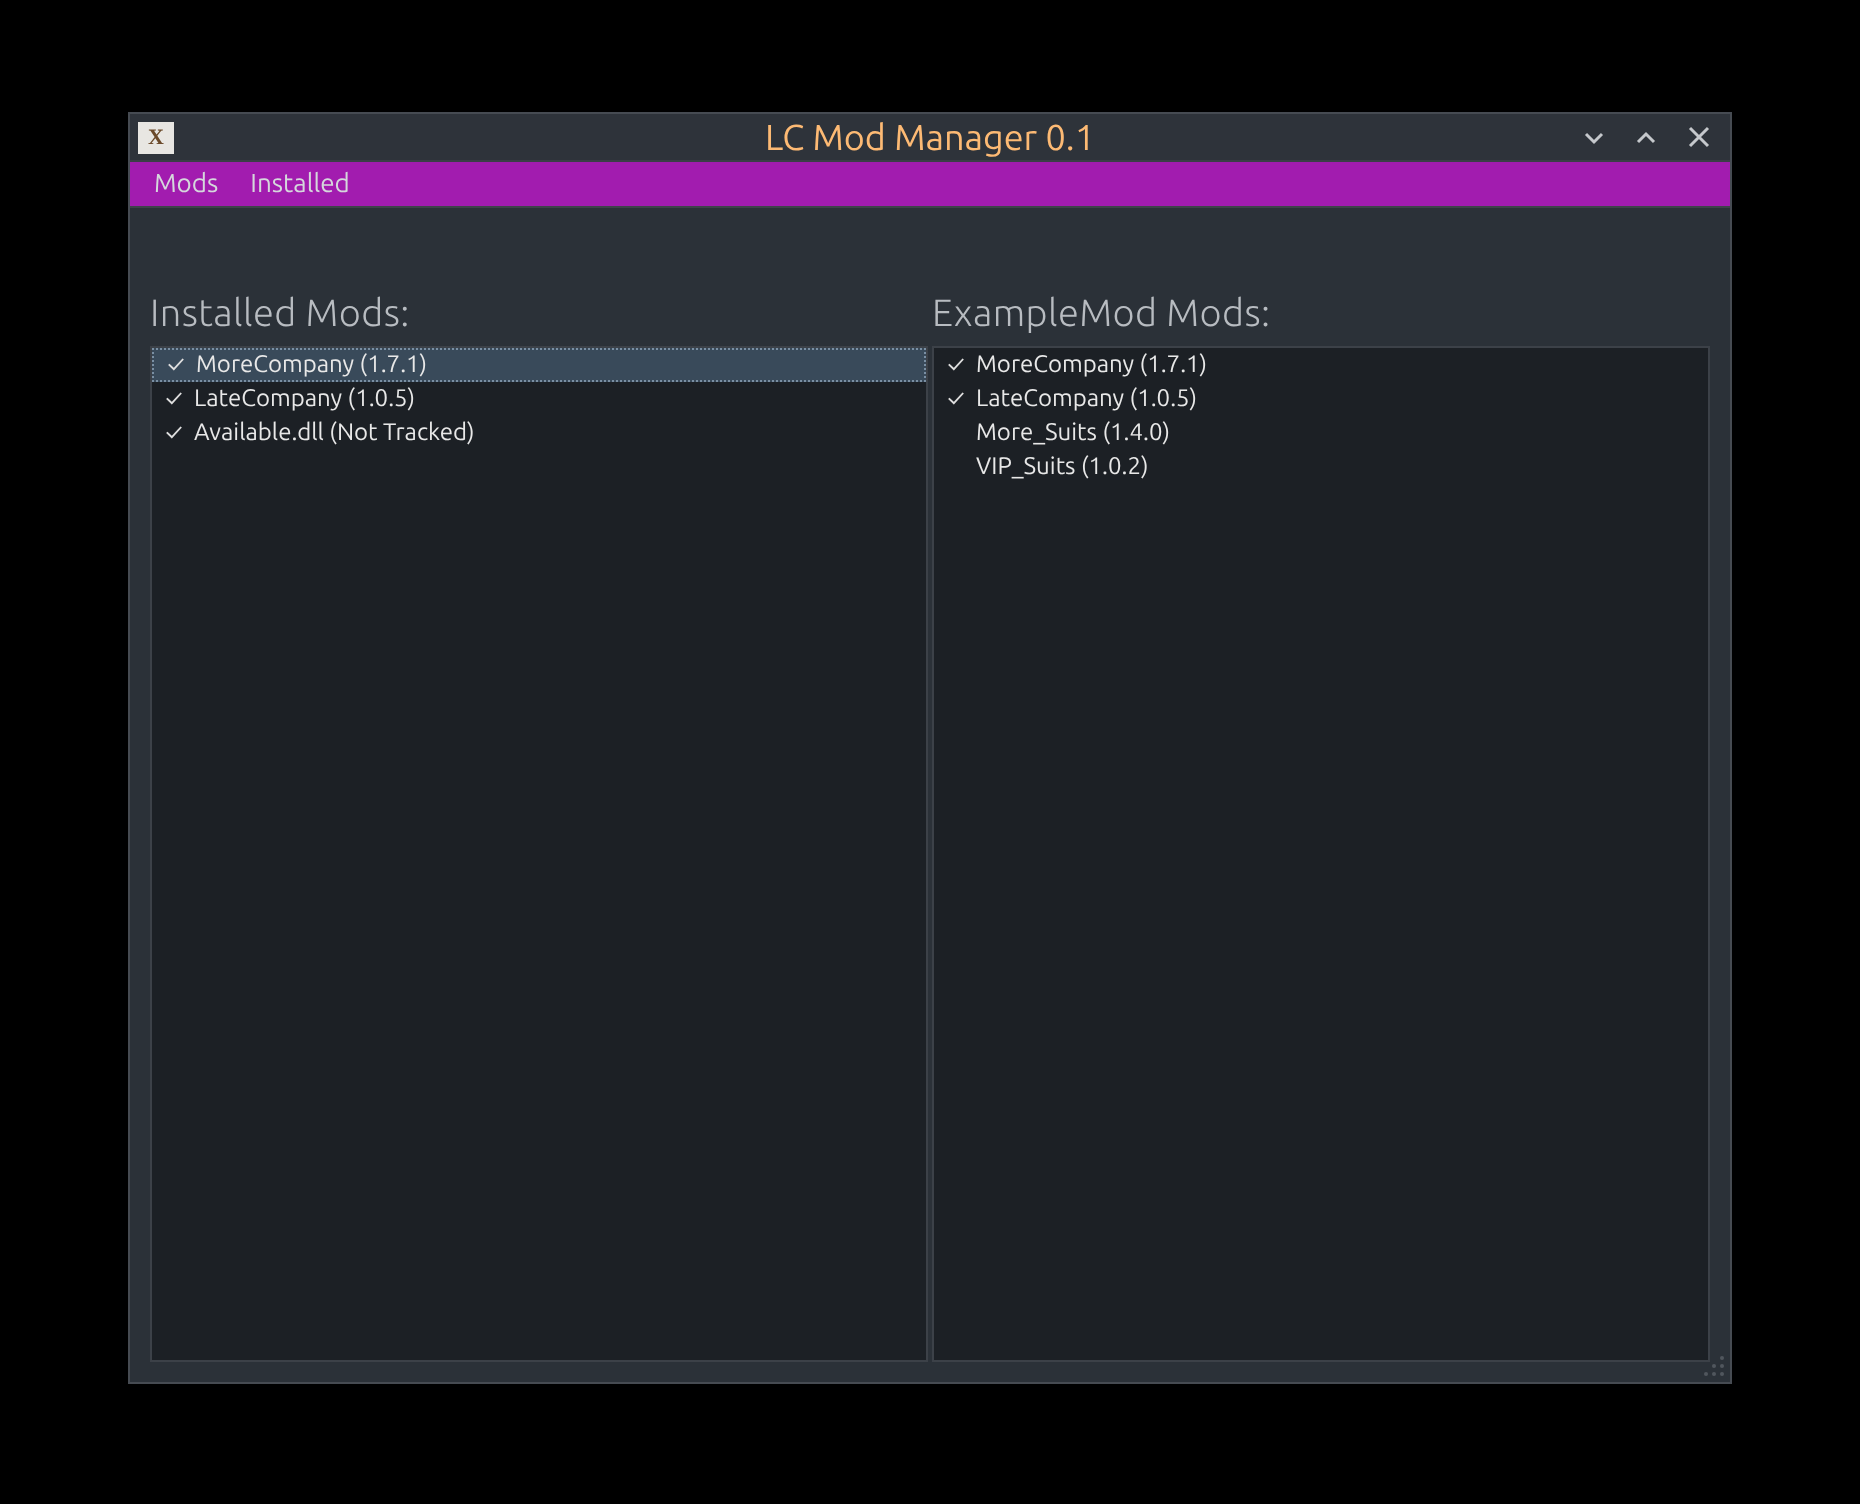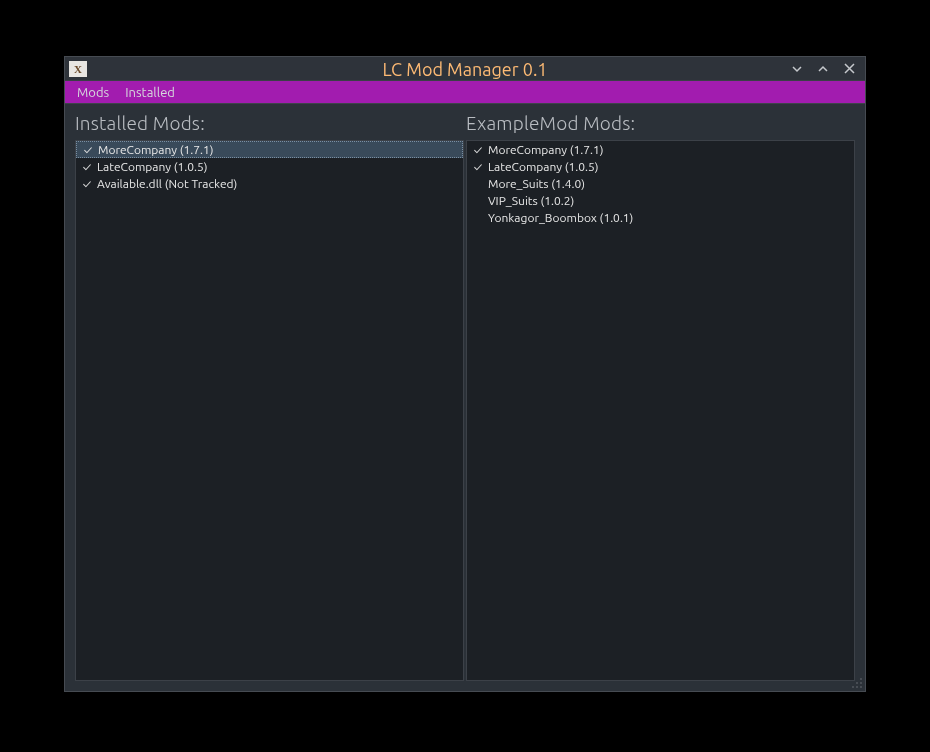--- a/index.html
+++ b/index.html
@@ -89,20 +89,21 @@
       flex: 1;
       display: flex;
       flex-direction: column;
       padding: 8px 10px 10px 10px;
       background: #2b3138;
     }
     .panels {
       flex: 1;
       display: flex;
       gap: 2px;
+      margin-top: 33px;
     }
     .panel {
       flex: 1;
       display: flex;
       flex-direction: column;
     }
     .panel-title {
       font-size: 19px;
       font-weight: 300;
       color: #b8bcc1;
@@ -214,24 +215,20 @@
               <span class="list-label">LateCompany (1.0.5)</span>
             </div>
             <div class="list-item">
               <span class="list-check"></span>
               <span class="list-label">More_Suits (1.4.0)</span>
             </div>
             <div class="list-item">
               <span class="list-check"></span>
               <span class="list-label">VIP_Suits (1.0.2)</span>
             </div>
-            <div class="list-item">
-              <span class="list-check"></span>
-              <span class="list-label">Yonkagor_Boombox (1.0.1)</span>
-            </div>
           </div>
       </div>
 
     </div>
   </div>
 
   <div class="resize-grip">
     <svg width="14" height="14" viewBox="0 0 14 14">
       <circle cx="12" cy="4" r="1" fill="#6a6f76"></circle>
       <circle cx="8" cy="8" r="1" fill="#6a6f76"></circle>

